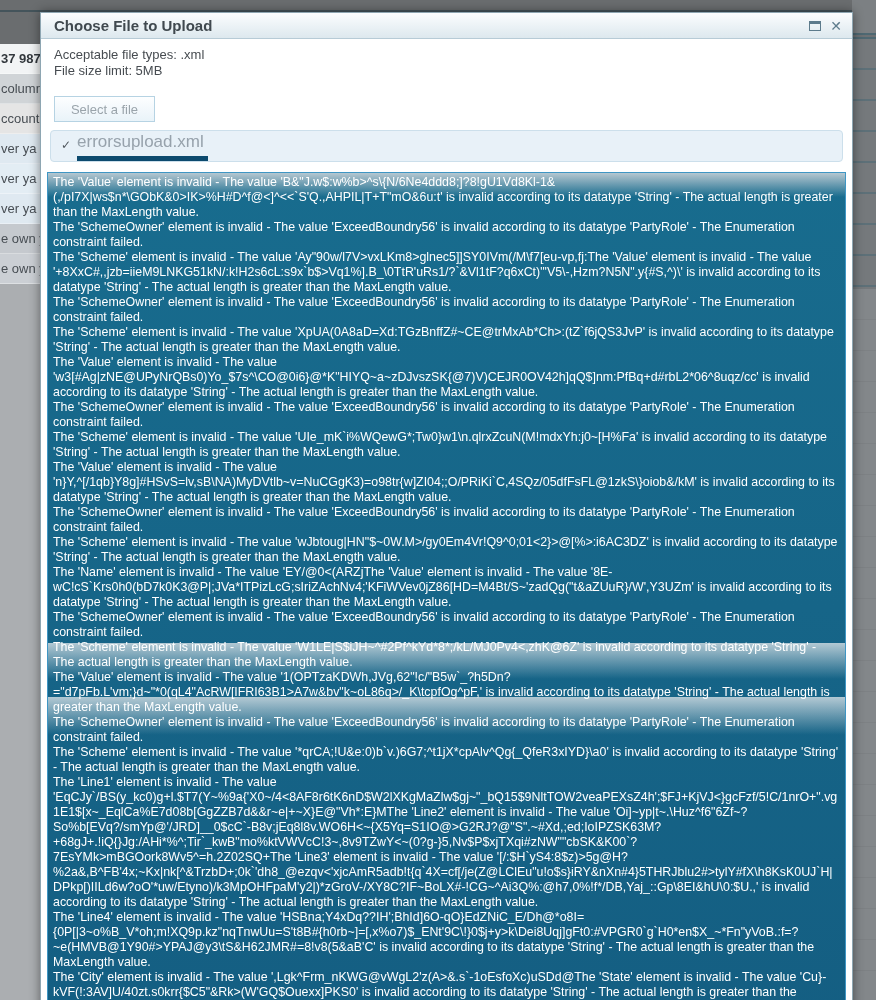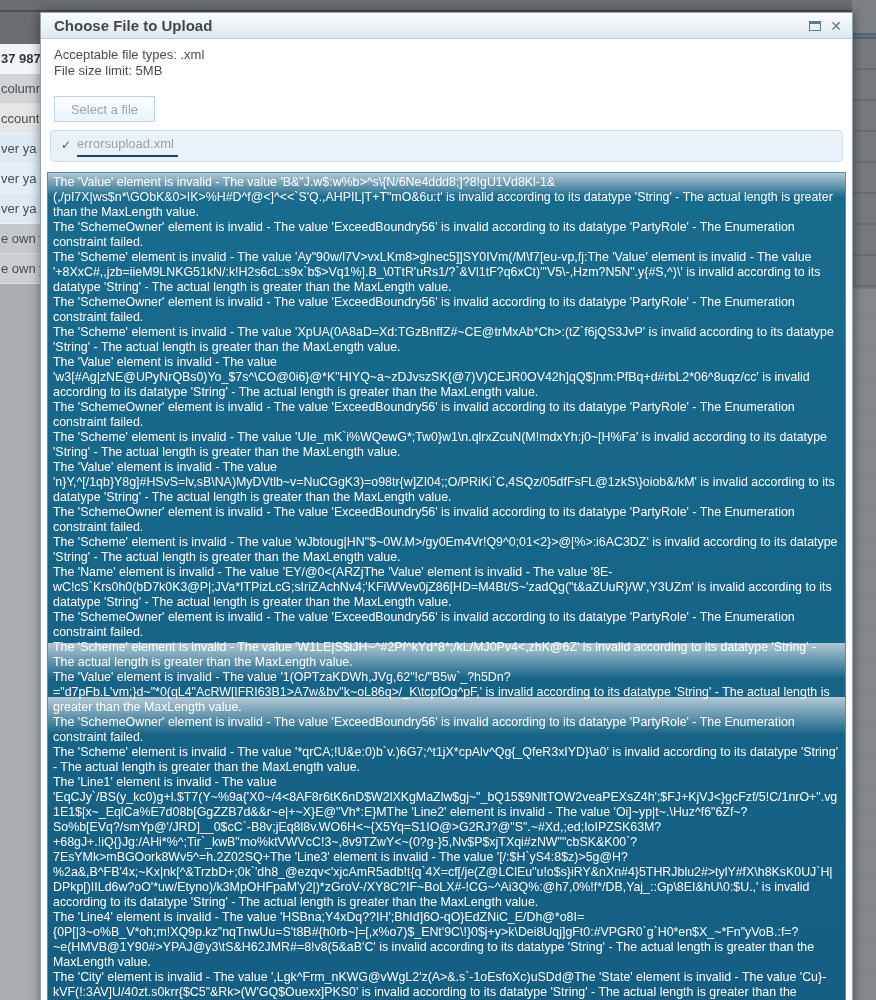--- a/index.html
+++ b/index.html
@@ -32,21 +32,21 @@
   .ic-restore{width:12px;height:10px;border:1px solid var(--icon-color,#5d7b8c);border-top:3px solid var(--icon-color,#5d7b8c);display:inline-block;cursor:pointer;}
   .ic-close{font-size:14px;color:var(--icon-color,#5d7b8c);line-height:1;cursor:pointer;font-weight:bold;}
 
   .mbody{flex:1;display:flex;flex-direction:column;padding:6px 6px 0 6px;overflow:hidden;}
   .notes{margin:2px 0 0 7px;font-size:13px;color:#474c51;line-height:16px;}
   .select-btn{margin:17px 0 0 7px;width:101px;height:26px;border:1px solid #b6d3e3;border-radius:0;
     background:linear-gradient(#fdfeff,#e9f3f9);color:#9aa4ab;font-size:13px;cursor:pointer;}
   .chip{margin:8px 3px 0 3px;height:32px;background:#e8f1f8;border:1px solid #ccdfeb;border-radius:4px;
     display:flex;align-items:center;padding:0 10px;cursor:pointer;}
   .chip .check{color:#4f565c;font-size:12px;margin-right:6px;margin-top:-3px;}
-  .chip .fname{font-size:13px;color:#97a2ac;border-bottom:2px solid #0c4a6e;padding:0 4px 4px 0;}
+  .chip .fname{font-size:17px;color:#97a2ac;border-bottom:5px solid #0c4a6e;padding:0 4px 4px 0;}
 
   
   .log{position:relative;margin-top:10px;flex:1;border:1px solid var(--log-border,#3f96c4);
     background:linear-gradient(var(--log-bg,#186c8e),#145e82);overflow:hidden;
     padding:2px 5px;color:#ffffff;font-size:12.4px;line-height:15px;cursor:default;}
   .log-item{position:relative;z-index:2;overflow-wrap:break-word;word-break:break-word;}
   .band{position:absolute;left:0;right:0;z-index:1;pointer-events:none;}
   .band.b-top{top:0;height:24px;background:linear-gradient(rgba(190,204,212,.95),rgba(190,204,212,0));}
   .band.b-mid1{top:470px;height:40px;background:linear-gradient(rgba(196,212,220,.9),rgba(196,212,220,0) 90%);}
   .band.b-mid2{top:524px;height:42px;background:linear-gradient(rgba(196,212,220,.9),rgba(196,212,220,0) 90%);}

